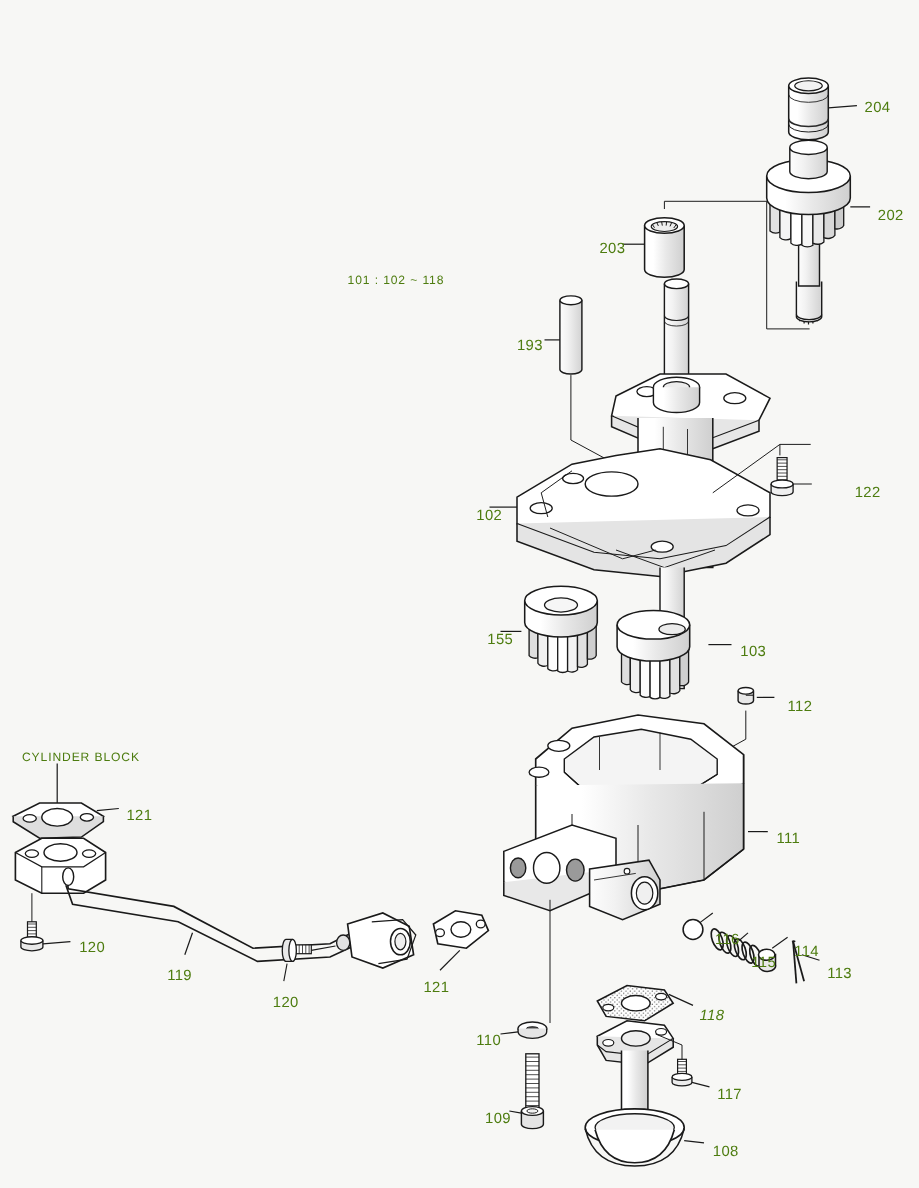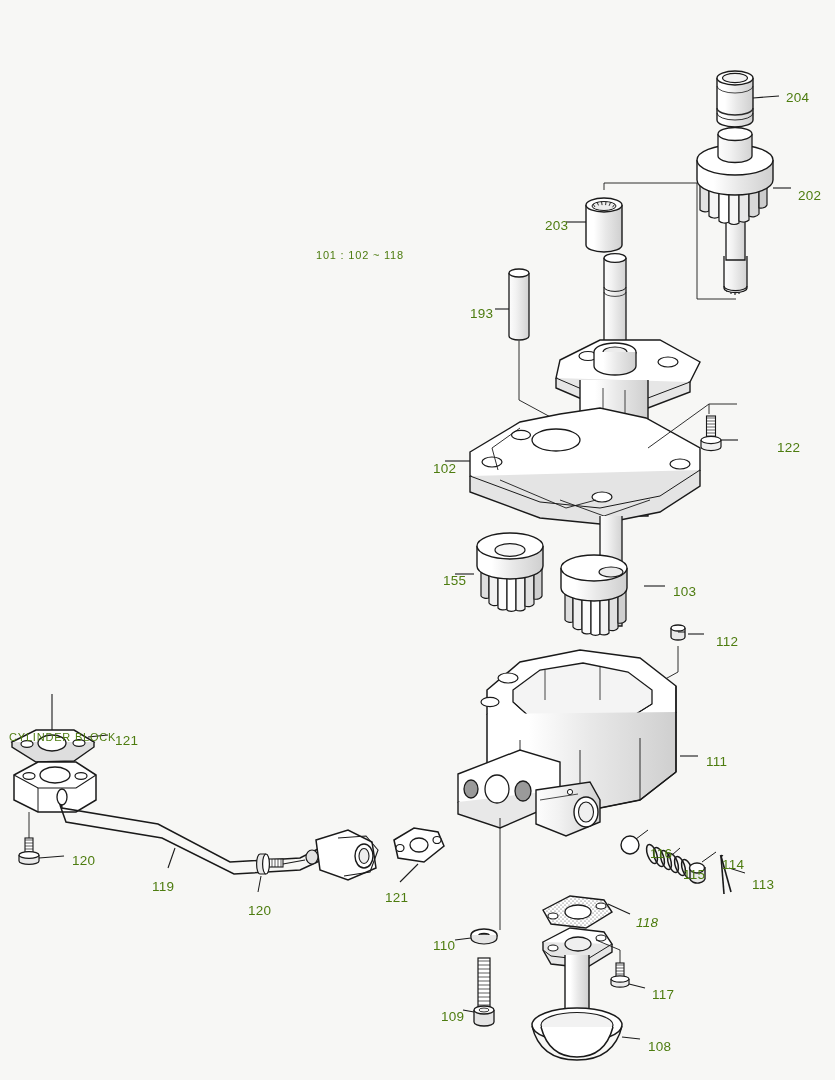--- a/index.html
+++ b/index.html
@@ -401,21 +401,21 @@
       <ellipse cx="419" cy="845" rx="9" ry="7" fill="#ffffff" stroke="#1a1a1a" stroke-width="1.3"></ellipse>
       <ellipse cx="400" cy="848" rx="4" ry="3.5" fill="#ffffff" stroke="#1a1a1a" stroke-width="1.2"></ellipse>
       <ellipse cx="437" cy="840" rx="4" ry="3.5" fill="#ffffff" stroke="#1a1a1a" stroke-width="1.2"></ellipse>
       <line x1="418" y1="864" x2="400" y2="882" stroke="#1a1a1a" stroke-width="1.1"></line>
     </g>
 
   </svg>
 
   <div id="callout-layer">
       <div class="callout big" style="left: 316px; top: 249px;">101 : 102 ~ 118</div>
-      <div class="callout big" style="left: 9px; top: 683px; margin-top: 48px;">CYLINDER BLOCK</div>
+      <div class="callout big" style="left: 20px; top: 683px;">CYLINDER BLOCK</div>
       <div class="callout" style="left: 786px; top: 90px;">204</div>
       <div class="callout" style="left: 798px; top: 188px; text-align: center;">202</div>
       <div class="callout" style="left: 545px; top: 218px;">203</div>
       <div class="callout" style="left: 470px; top: 306px;">193</div>
       <div class="callout" style="left: 745px; top: 440px; margin-left: 32px;">122</div>
       <div class="callout" style="left: 433px; top: 461px;">102</div>
       <div class="callout" style="left: 443px; top: 573px;">155</div>
       <div class="callout" style="left: 673px; top: 584px;">103</div>
       <div class="callout" style="left: 716px; top: 634px;">112</div>
       <div class="callout" style="left: 706px; top: 754px;">111</div>

